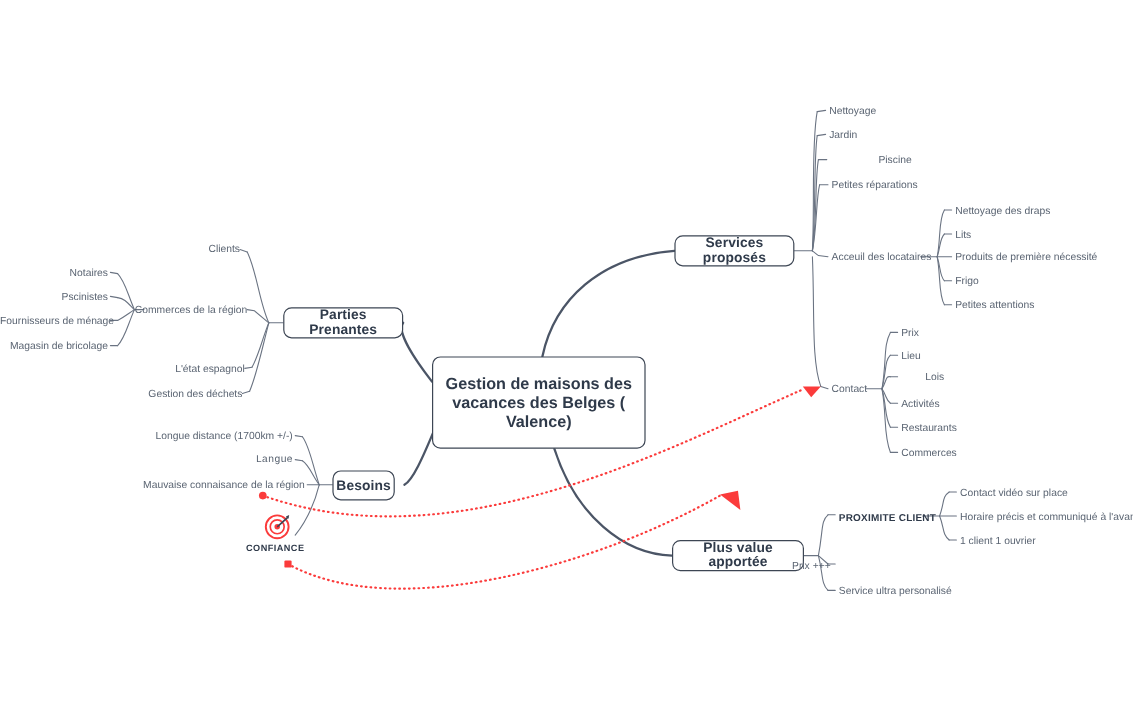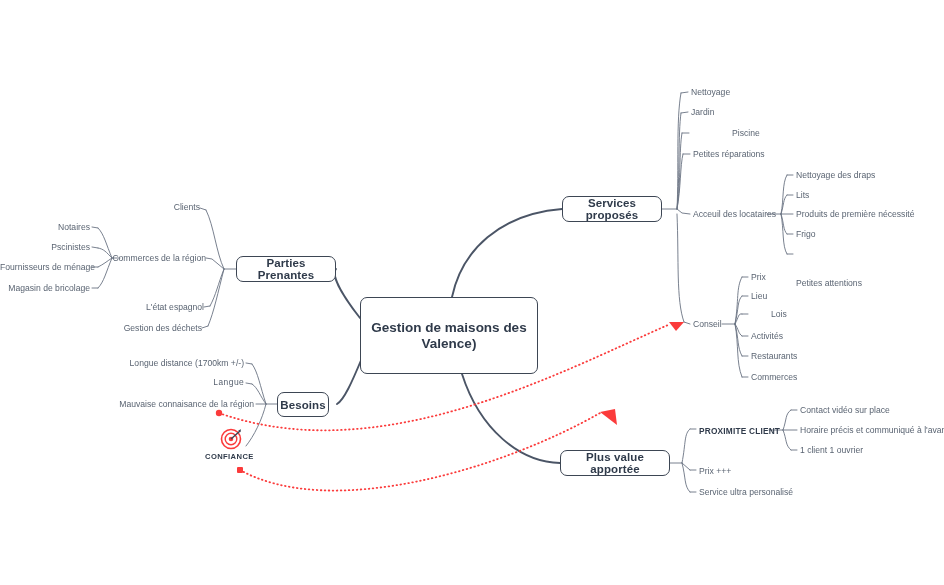--- a/index.html
+++ b/index.html
@@ -144,20 +144,21 @@
     <circle cx="12" cy="12" r="5.8" fill="none" stroke="#fb3b3b" stroke-width="1.4"></circle>
     <circle cx="12" cy="12" r="2.3" fill="#fb3b3b"></circle>
     <path d="M12 12 L 21 4" stroke="#3d4654" stroke-width="1.5" fill="none"></path>
     <path d="M19.2 3.4 L 22 2.2 L 21.4 5.2 Z" fill="#3d4654"></path>
   </svg>
   <div class="confiance-label" style="left:205px;top:452px;">CONFIANCE</div>
 
   <div class="node center" style="left:360px;top:297px;width:178px;height:77px;">
     <div>
       <div>Gestion de maisons des</div>
+      <div>vacances des Belges (</div>
       <div>Valence)</div>
     </div>
   </div>
 
   <div class="node branch" style="left:562px;top:196px;width:100px;height:26px;">Services proposés</div>
 
   <div class="node branch" style="left:236px;top:256px;width:100px;height:26px;">Parties Prenantes</div>
 
   <div class="node branch" style="left:277px;top:392px;width:52px;height:25px;">Besoins</div>
 
@@ -166,23 +167,23 @@
   <div class="leaf r" style="left:691px;top:87px;">Nettoyage</div>
   <div class="leaf r" style="left:691px;top:107px;">Jardin</div>
   <div class="leaf r" style="left:692px;top:128px;padding-left:40px;">Piscine</div>
   <div class="leaf r" style="left:693px;top:149px;">Petites réparations</div>
   <div class="leaf r" style="left:693px;top:209px;">Acceuil des locataires</div>
 
   <div class="leaf r" style="left:796px;top:170px;">Nettoyage des draps</div>
   <div class="leaf r" style="left:796px;top:190px;">Lits</div>
   <div class="leaf r" style="left:796px;top:209px;">Produits de première nécessité</div>
   <div class="leaf r" style="left:796px;top:229px;">Frigo</div>
-  <div class="leaf r" style="left:796px;top:249px;margin-top:29px;">Petites attentions</div>
-
-  <div class="leaf r" style="left:693px;top:319px;">Conseil</div>
+  <div class="leaf r" style="left:796px;top:249px;">Petites attentions</div>
+
+  <div class="leaf r" style="left:693px;top:319px;">Contact</div>
   <div class="leaf r" style="left:751px;top:272px;">Prix</div>
   <div class="leaf r" style="left:751px;top:291px;">Lieu</div>
   <div class="leaf r" style="left:751px;top:309px;padding-left:20px;">Lois</div>
   <div class="leaf r" style="left:751px;top:331px;">Activités</div>
   <div class="leaf r" style="left:751px;top:351px;">Restaurants</div>
   <div class="leaf r" style="left:751px;top:372px;">Commerces</div>
 
   <div class="leaf l" style="left:40px;top:202px;width:160px;">Clients</div>
   <div class="leaf l" style="left:46px;top:253px;width:160px;">Commerces de la région</div>
   <div class="leaf l" style="left:44px;top:302px;width:160px;">L'état espagnol</div>
@@ -191,20 +192,20 @@
   <div class="leaf l" style="left:0px;top:222px;width:90px;">Notaires</div>
   <div class="leaf l" style="left:0px;top:242px;width:90px;">Pscinistes</div>
   <div class="leaf l" style="left:0px;top:262px;width:90px;">Fournisseurs de ménage</div>
   <div class="leaf l" style="left:0px;top:283px;width:90px;">Magasin de bricolage</div>
 
   <div class="leaf l" style="left:100px;top:358px;width:144px;">Longue distance (1700km +/-)</div>
   <div class="leaf l" style="left:100px;top:378px;width:144px;font-family:Liberation Mono, monospace;">Langue</div>
   <div class="leaf l" style="left:100px;top:399px;width:154px;">Mauvaise connaisance de la région</div>
 
   <div class="leaf r bold" style="left:699px;top:426px;">PROXIMITE CLIENT</div>
-  <div class="leaf r" style="left:699px;top:466px;">Prix +++</div>
+  <div class="leaf r" style="left:660px;top:466px;">Prix +++</div>
   <div class="leaf r" style="left:699px;top:487px;">Service ultra personalisé</div>
 
   <div class="leaf r" style="left:800px;top:405px;">Contact vidéo sur place</div>
   <div class="leaf r" style="left:800px;top:425px;">Horaire précis et communiqué à l'avance</div>
   <div class="leaf r" style="left:800px;top:445px;">1 client 1 ouvrier</div>
 
 </div>
 
 </body></html>

